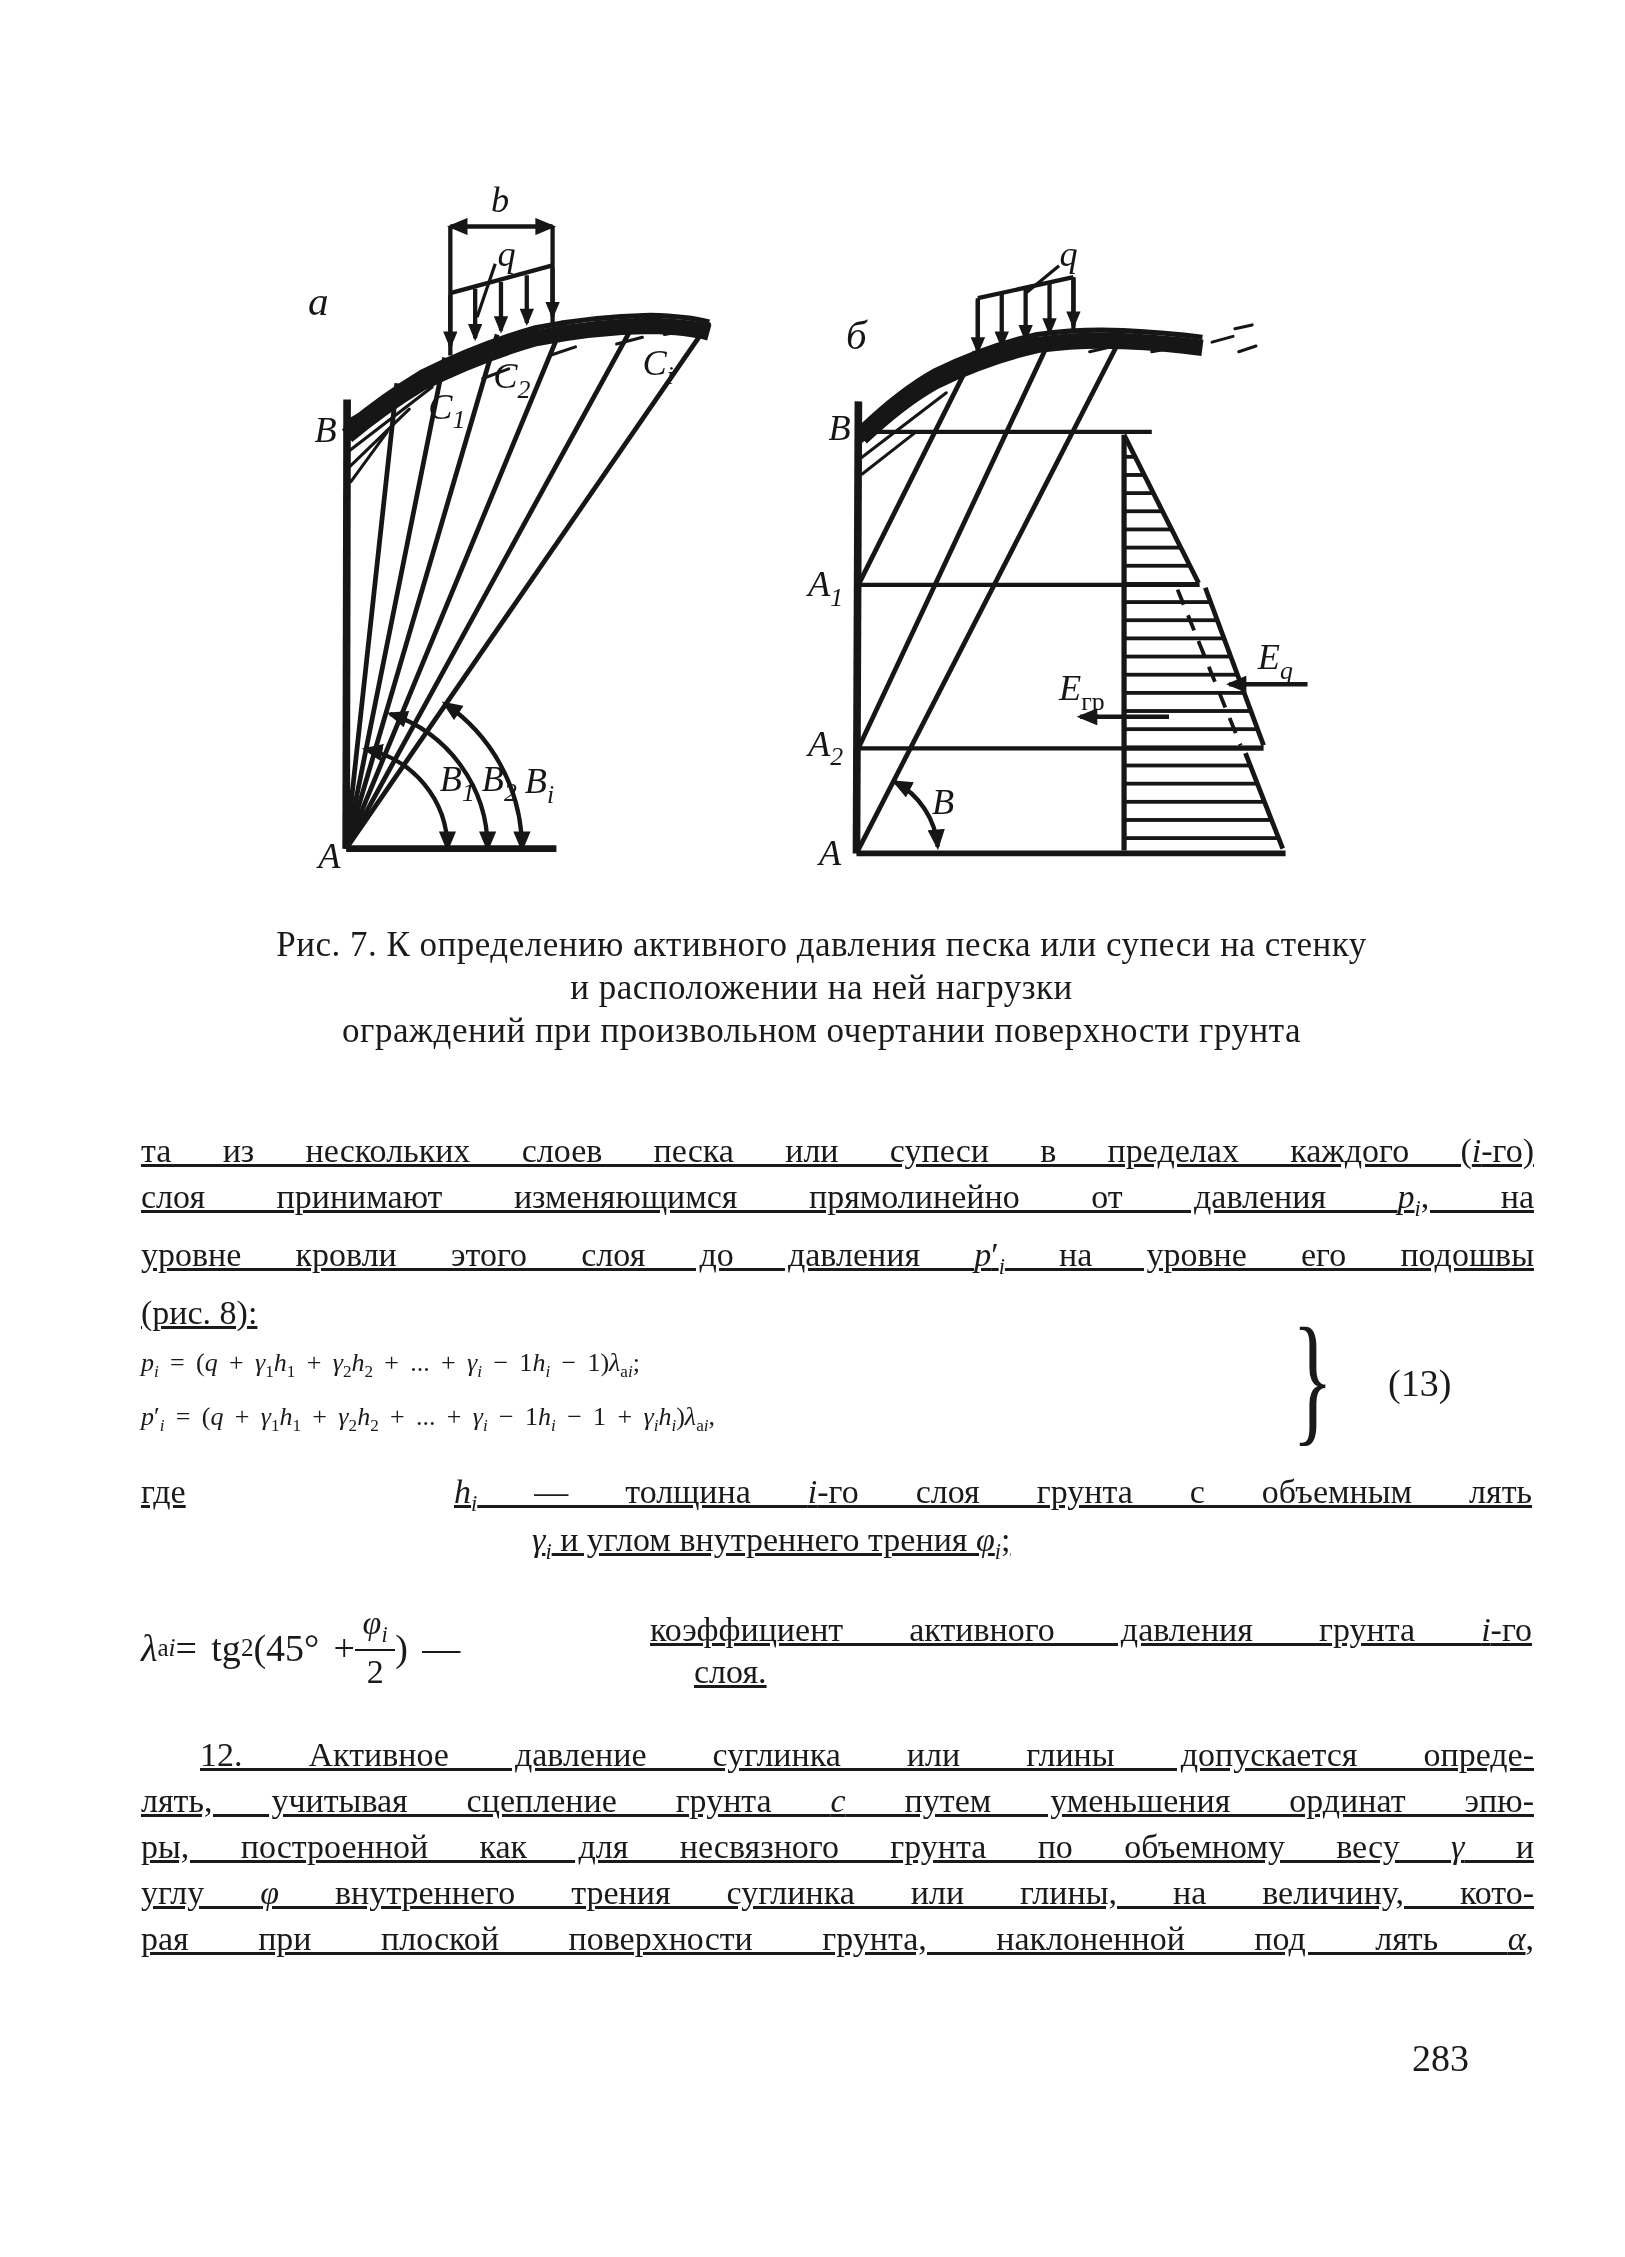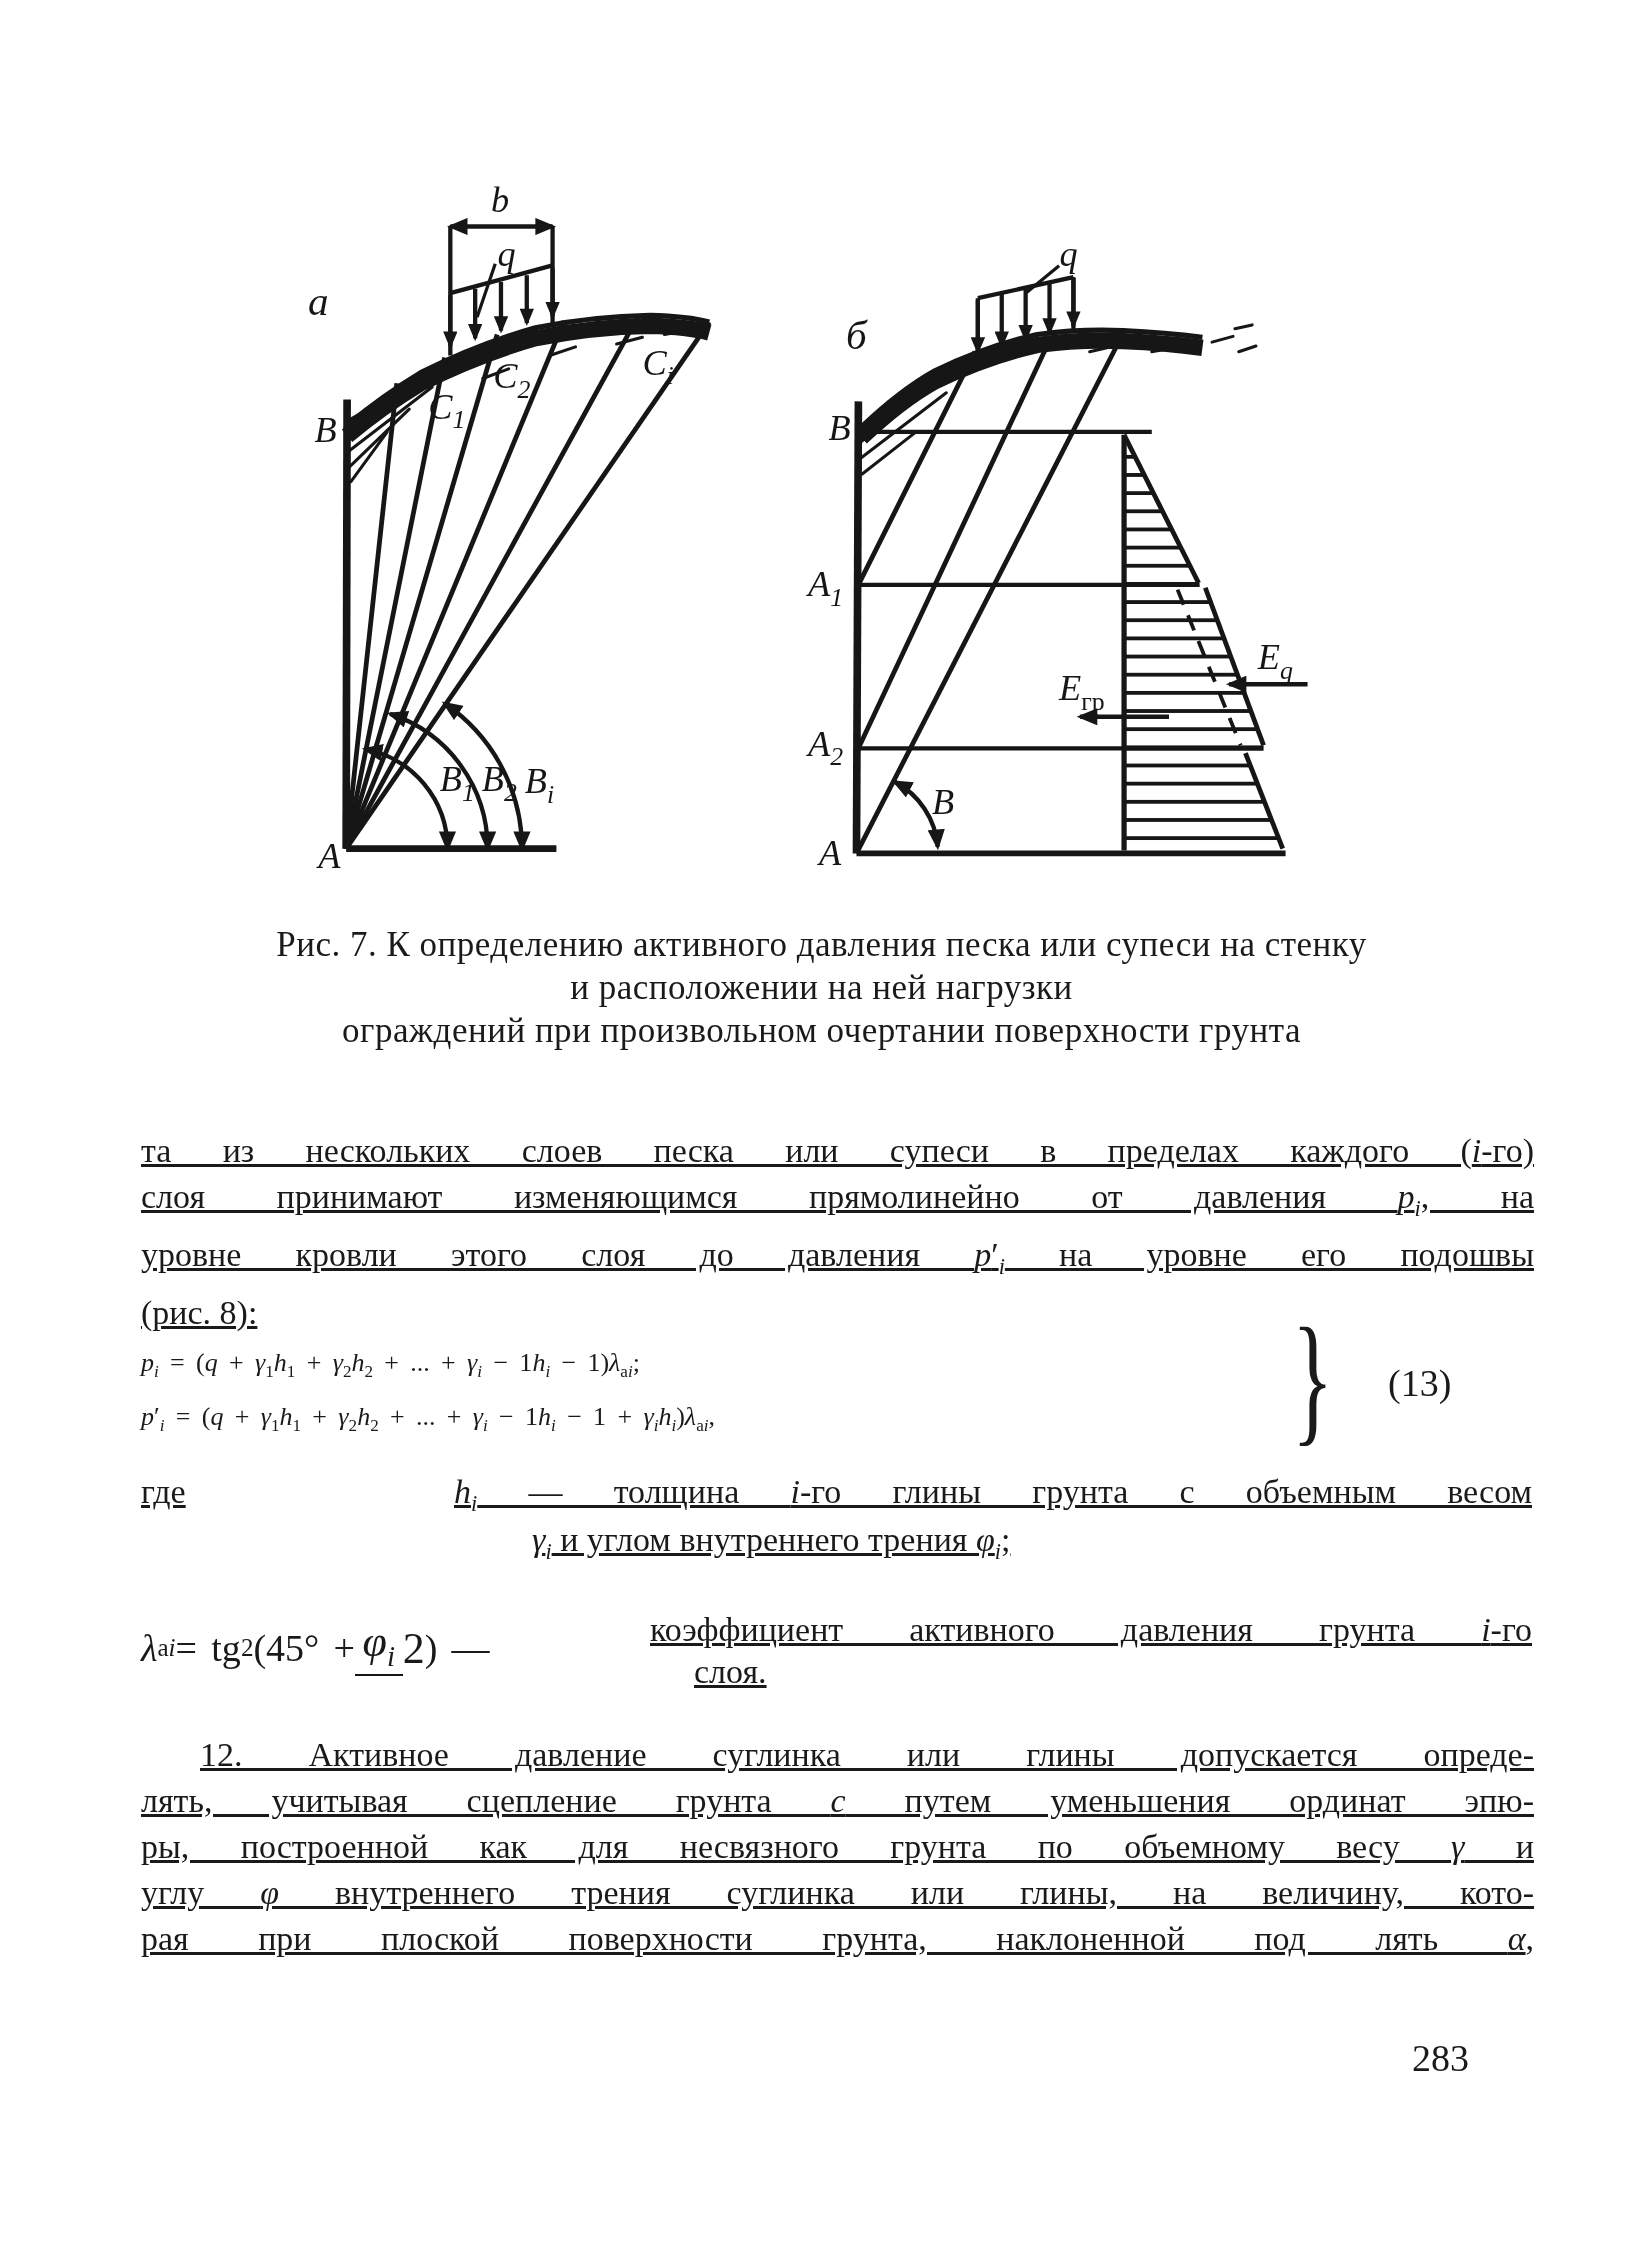--- a/index.html
+++ b/index.html
@@ -20,22 +20,22 @@
        font-size:35px;line-height:43px;letter-spacing:0.5px;}
   .body-block{font-size:34px;line-height:46px;text-decoration:underline;}
   .jline{text-align:justify;text-align-last:justify;}
   .it{font-style:italic;}
   sub,sup{font-size:66%;}
   .eqwrap{left:141px;top:1336px;width:1252px;text-align:left;font-size:26px;}
   .eqline{height:54px;line-height:54px;word-spacing:4.8px;}
   .brace{left:1292px;top:1317px;font-size:143px;line-height:124px;
          transform:scaleX(0.6);transform-origin:left center;}
   .eqnum{left:1388px;top:1361px;font-size:38px;}
-  .frac{display:inline-flex;align-items:center;
-        vertical-align:-0.95em;line-height:1.05;font-size:44px;}
+  .frac{display:inline-flex;flex-direction:column;align-items:center;
+        vertical-align:-0.95em;line-height:1.05;font-size:34px;}
   .frac .num{border-bottom:2.9px solid #161616;padding:0 7.6px 2.9px;}
   .frac .den{padding-top:2.9px;}
   .lamf{left:141px;top:1598px;height:99px;display:flex;align-items:center;
         font-size:38px;word-spacing:4.8px;}
   .pagenum{left:1412px;top:2036px;font-size:38px;}
   .indent{text-indent:59px;}
 </style>
 </head>
 <body>
 
@@ -215,21 +215,21 @@
 </div>
 
 <div class="abs eqwrap">
   <div class="eqline"><span class="it">p</span><sub class="it">i</sub><span> = (</span><span class="it">q</span><span> + </span><span class="it">γ</span><sub>1</sub><span class="it">h</span><sub>1</sub><span> + </span><span class="it">γ</span><sub>2</sub><span class="it">h</span><sub>2</sub><span> + ... + </span><span class="it">γ</span><sub class="it">i</sub><span> − 1</span><span class="it">h</span><sub class="it">i</sub><span> − 1)</span><span class="it">λ</span><sub>a</sub><sub class="it">i</sub><span>;</span></div>
   <div class="eqline"><span class="it">p</span><span>′</span><sub class="it">i</sub><span> = (</span><span class="it">q</span><span> + </span><span class="it">γ</span><sub>1</sub><span class="it">h</span><sub>1</sub><span> + </span><span class="it">γ</span><sub>2</sub><span class="it">h</span><sub>2</sub><span> + ... + </span><span class="it">γ</span><sub class="it">i</sub><span> − 1</span><span class="it">h</span><sub class="it">i</sub><span> − 1 + </span><span class="it">γ</span><sub class="it">i</sub><span class="it">h</span><sub class="it">i</sub><span>)</span><span class="it">λ</span><sub>a</sub><sub class="it">i</sub><span>,</span></div>
 </div>
 <div class="abs brace">}</div>
 <div class="abs eqnum">(13)</div>
 
 <div class="abs body-block" style="left:141px;top:1469px;">где</div>
-<div class="abs body-block jline" style="left:454px;top:1469px;width:1078px;"><span class="it">h</span><sub class="it">i</sub><span> — толщина </span><span class="it">i</span><span>-го глины грунта с объемным весом</span></div>
+<div class="abs body-block jline" style="left:454px;top:1469px;width:1078px;"><span class="it">h</span><sub class="it">i</sub><span> — толщина </span><span class="it">i</span><span>-го слоя грунта с объемным лять</span></div>
 <div class="abs body-block" style="left:532px;top:1517px;"><span class="it">γ</span><sub class="it">i</sub><span> и углом внутреннего трения </span><span class="it">φ</span><sub class="it">i</sub><span>;</span></div>
 
 <div class="abs lamf">
     <span class="it">λ</span>
     <sub>a</sub>
     <sub class="it">i</sub>
     <span> = tg</span>
     <sup>2</sup>
     <span>(45° + </span>
     <span class="frac">

